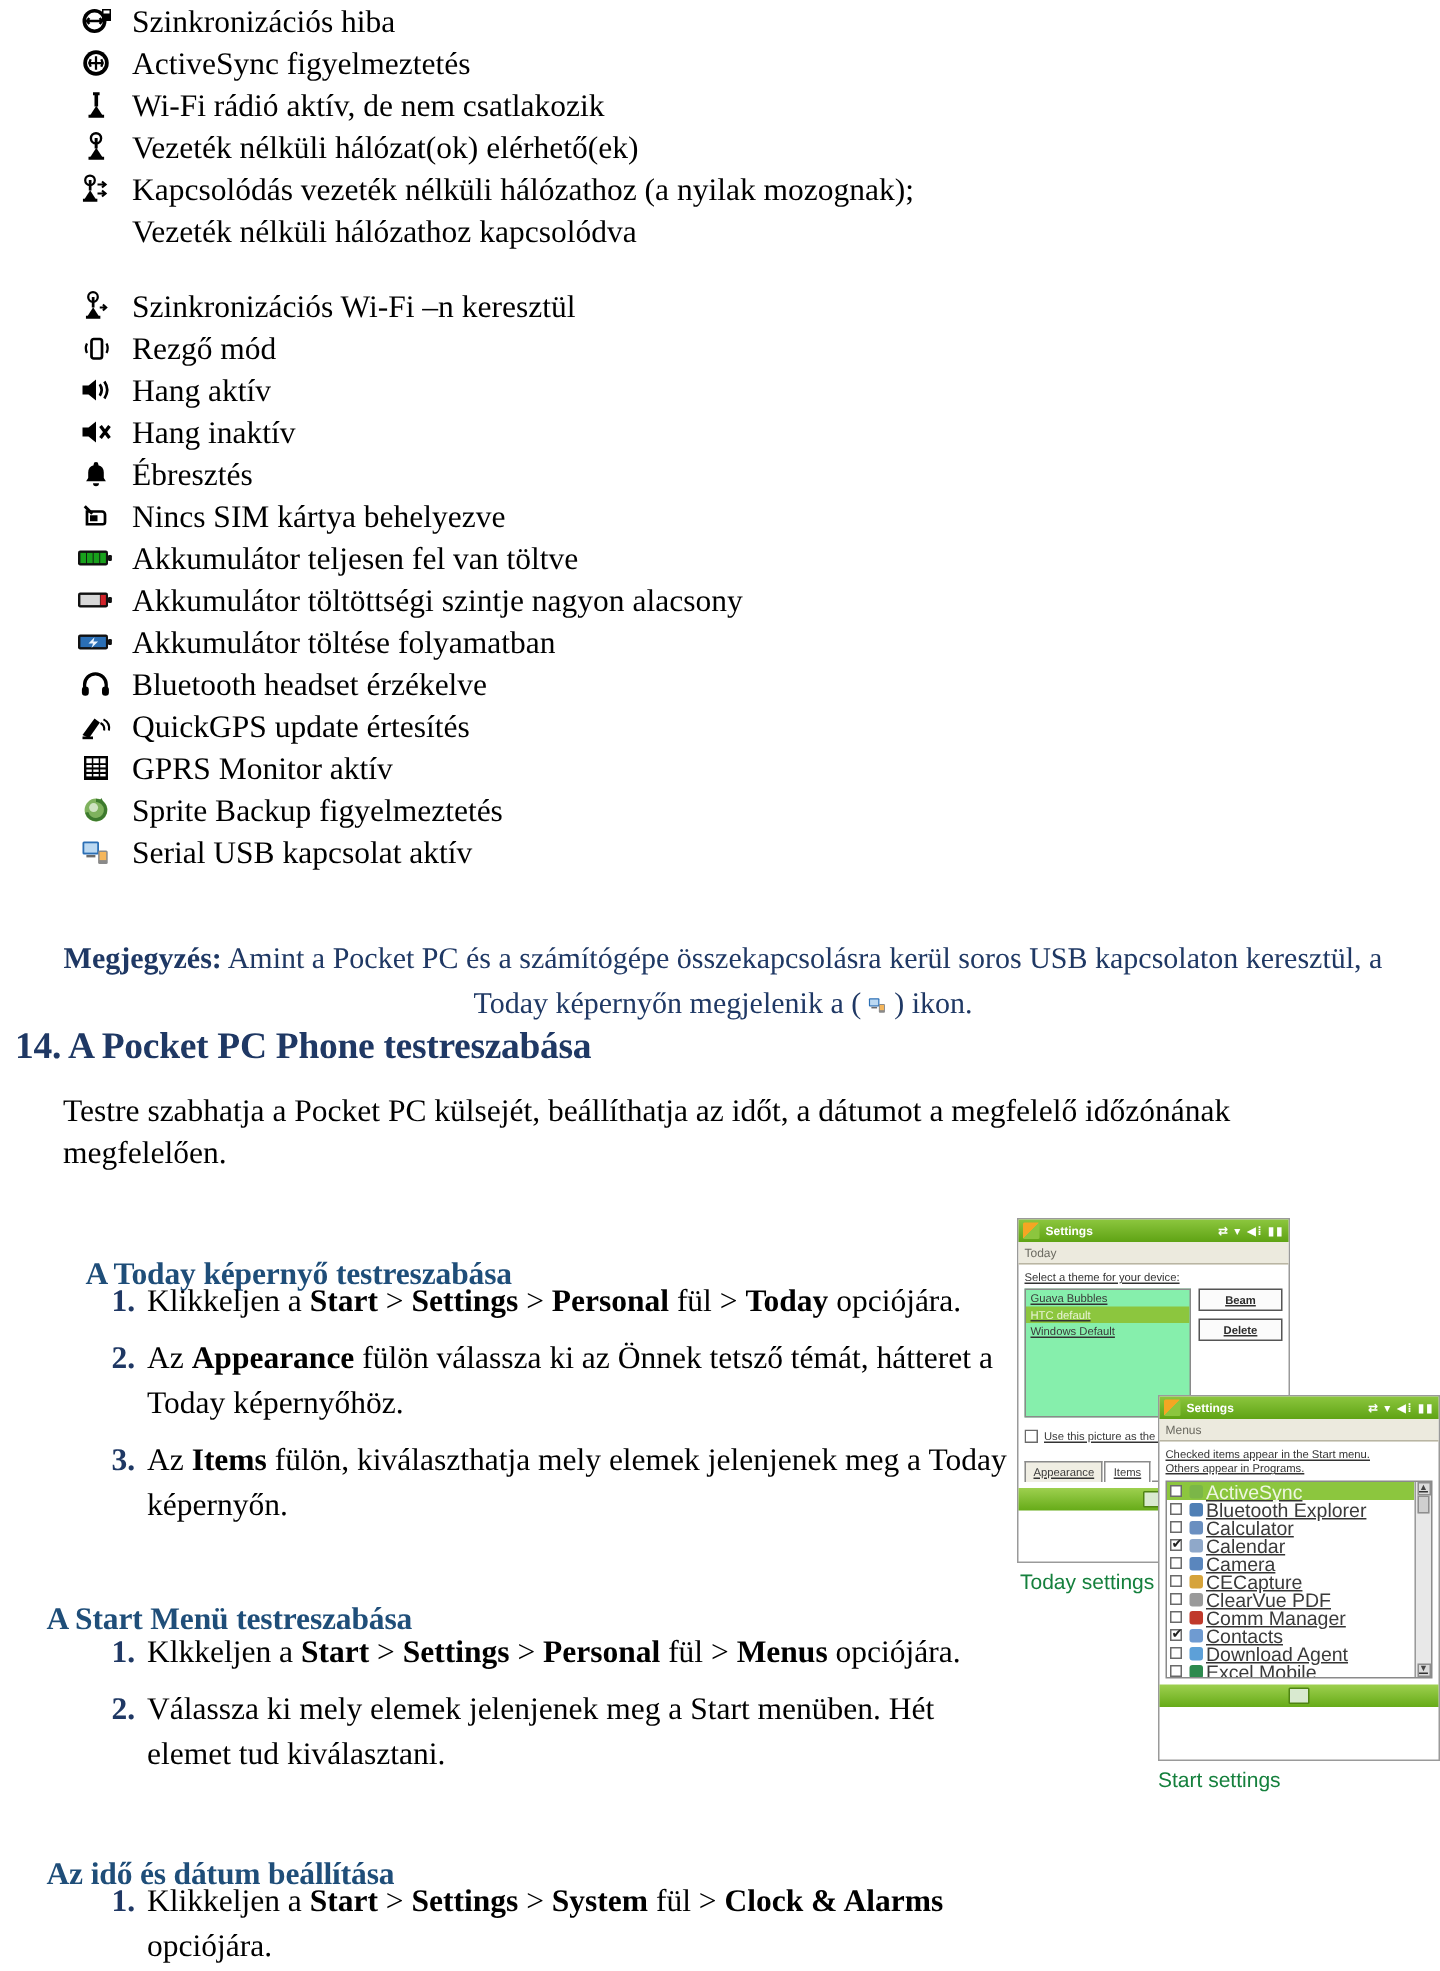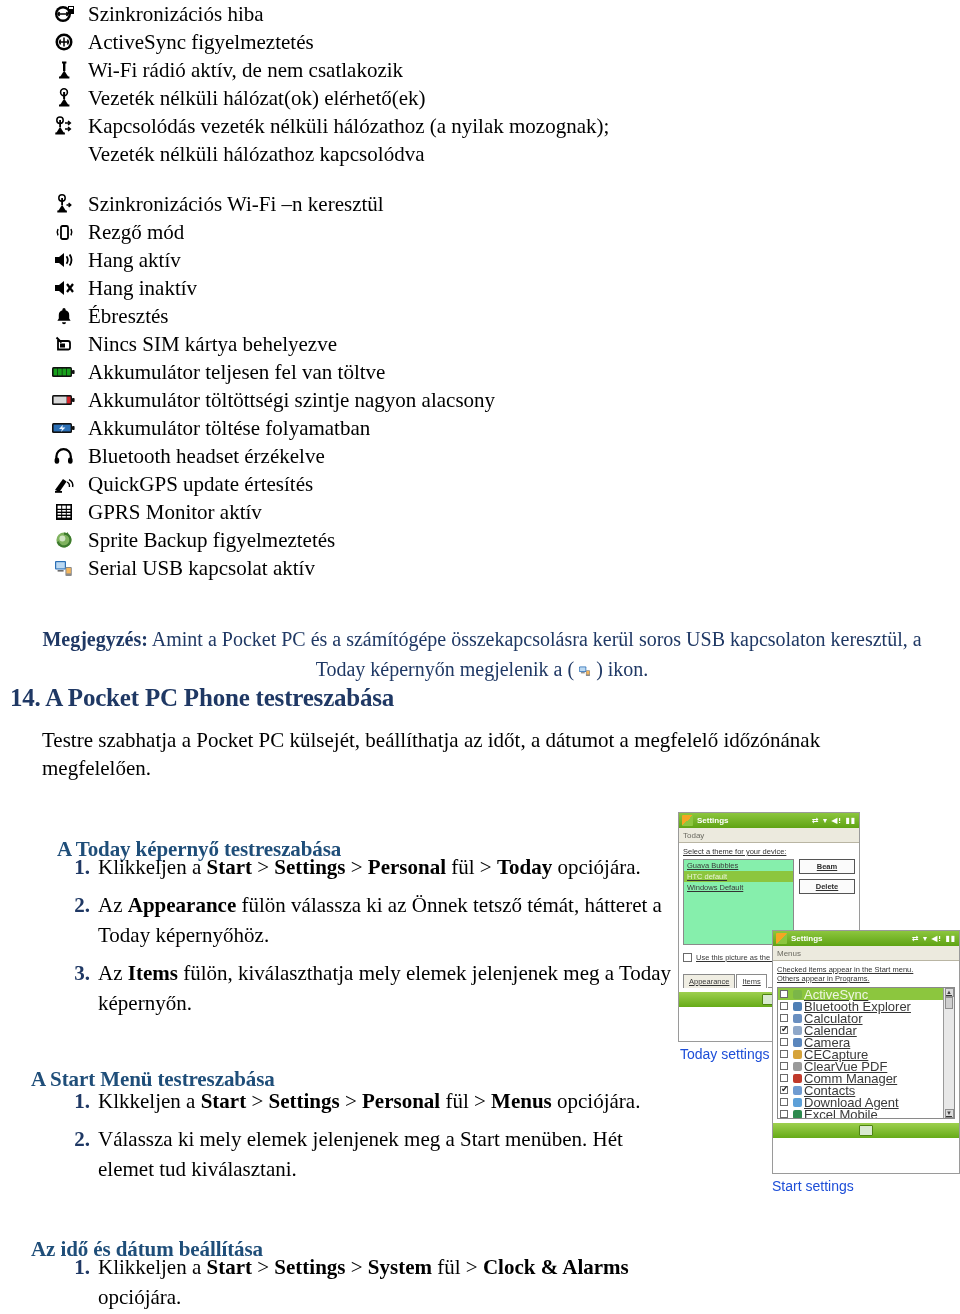--- a/index.html
+++ b/index.html
@@ -306,21 +306,21 @@
   .sb-thumb {
     width: 8px; height: 12px;
     background: #cfcfcf;
     border: 1px solid #8e8e8e;
     box-sizing: border-box;
   }
   .shot-caption {
     position: absolute;
     font-family: "Liberation Sans", "DejaVu Sans", sans-serif;
     font-size: 14px;
-    color: #1d4ed8;
+    color: #15803d;
   }
   #cap-today { left: 8px; top: 238px; }
   #cap-menu  { left: 100px; top: 370px; }
 </style>
 </head>
 <body>
 
 <div class="icon-table">
 
   <div class="icon-row">

